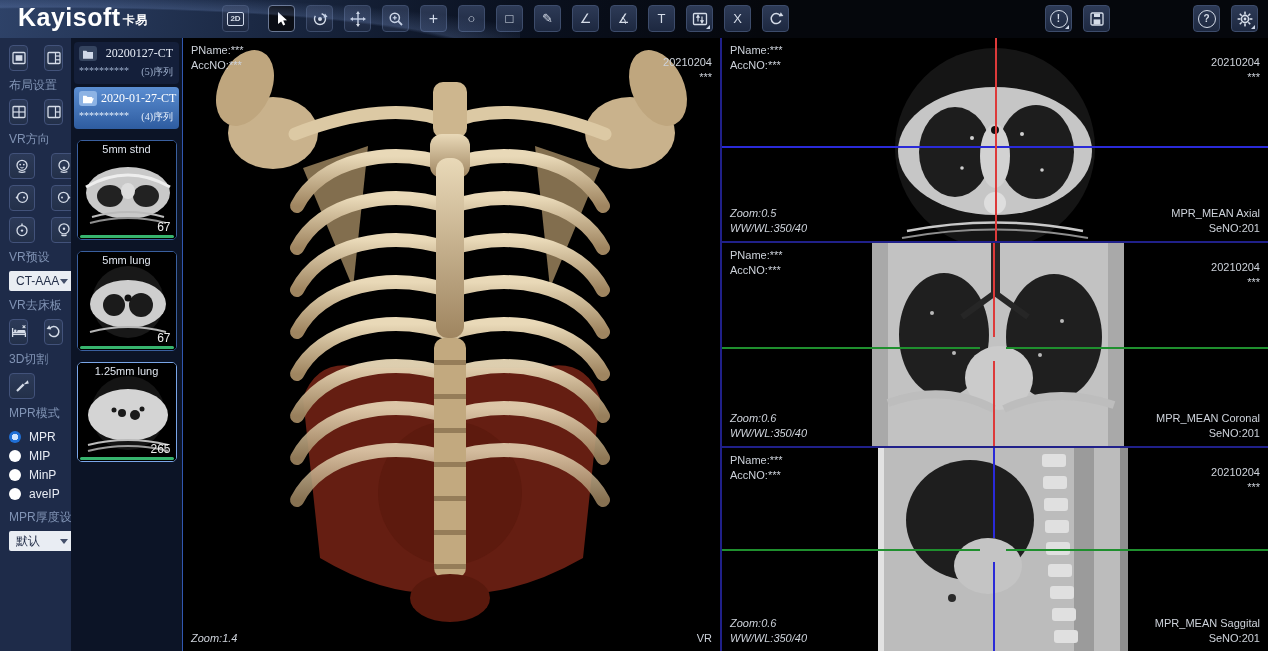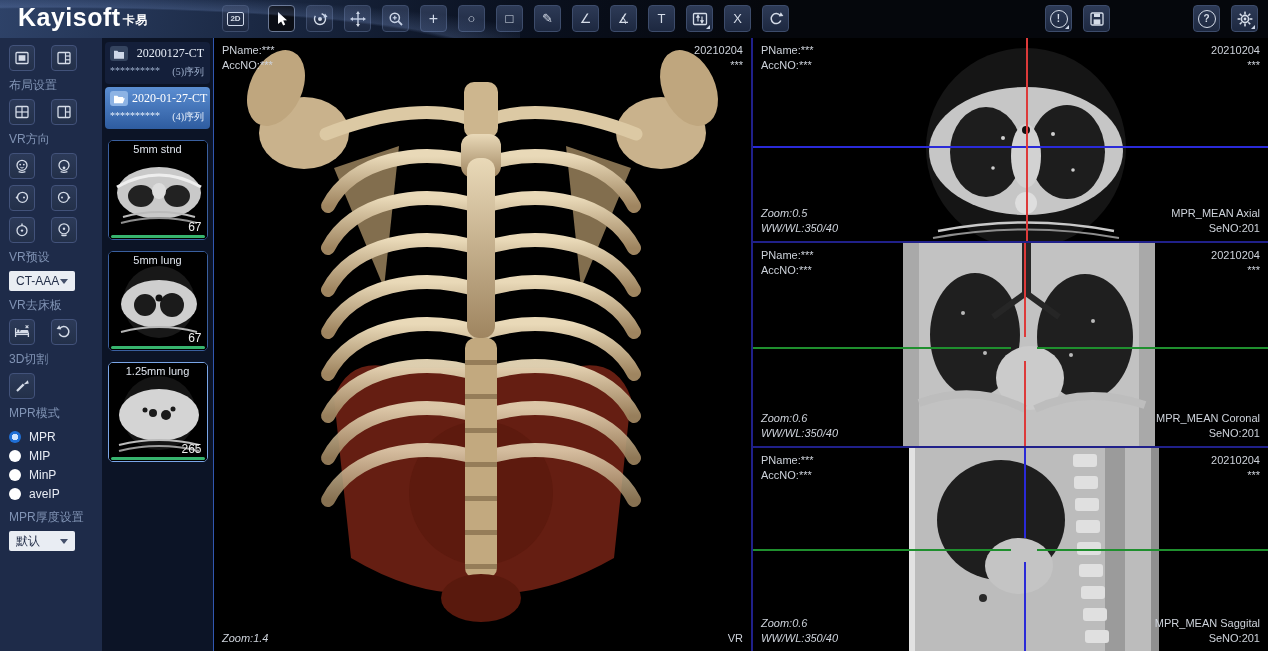--- a/index.html
+++ b/index.html
@@ -26,21 +26,21 @@
     border-left:4px solid transparent;border-bottom:4px solid #cfd8e8;}
   .glyph16{font-size:16px;} .glyph13{font-size:13px;}
   .icon2d{border:1px solid #cfd8e8;border-radius:2px;font-size:8px;font-weight:bold;padding:2px 2px;letter-spacing:0;}
   .icon-circle{width:16px;height:16px;border:1.4px solid #d5dce8;border-radius:50%;display:flex;
     align-items:center;justify-content:center;font-size:10px;font-weight:bold;}
 
   
   .content{position:absolute;left:0;top:38px;width:100%;height:613px;display:flex;}
 
   
-  .sidebar{width:102px;flex:none;box-sizing:border-box;background:#1e2b49;padding:5px 8px 0 9px;}
+  .sidebar{width:71px;flex:none;box-sizing:border-box;background:#1e2b49;padding:5px 8px 0 9px;}
   .btn-row{display:flex;gap:16px;margin:2px 0 3px 0;}
   .sbtn{width:26px;height:26px;box-sizing:border-box;border-radius:4px;border:1px solid #42527a;
     background:linear-gradient(180deg,#2c3a58,#233049);color:#d5dce8;display:flex;align-items:center;
     justify-content:center;padding:0;cursor:pointer;}
   .btn-grid{display:grid;grid-template-columns:26px 26px;gap:6px 16px;margin:2px 0 3px 0;}
   .slabel{font-size:12px;color:#8093b4;margin:6px 0 5px 0;white-space:nowrap;}
   .pill{width:66px;height:20px;box-sizing:border-box;background:#e9edf3;border-radius:2px;color:#25304a;
     font-size:12px;display:flex;align-items:center;justify-content:space-between;padding:0 7px;cursor:pointer;}
   .chev{width:0;height:0;border-left:4px solid transparent;border-right:4px solid transparent;border-top:5px solid #44506b;}
   .radio-row{display:flex;align-items:center;gap:8px;height:19px;color:#e8ecf4;font-size:12px;cursor:pointer;}
@@ -66,21 +66,21 @@
   .t-count{position:absolute;right:5px;bottom:5px;font-size:12px;color:#ececec;}
   .t-bar{position:absolute;left:2px;right:2px;bottom:1px;height:3px;background:#37b46e;border-radius:2px;}
 
   
   .vr{width:537px;flex:none;position:relative;background:#000;border-right:2px solid #20208a;box-sizing:content-box;overflow:hidden;}
   .vr-img{position:absolute;left:0;top:0;}
   .mpr-col{flex:1;display:flex;flex-direction:column;min-width:0;}
   .mpr{flex:1;position:relative;background:#000;border-bottom:2px solid #20208a;overflow:hidden;}
   .mpr:last-child{border-bottom:none;}
   .ov{position:absolute;font-size:11px;color:#cdd2da;line-height:15px;z-index:5;pointer-events:none;}
-  .tl{left:8px;top:5px;} .tr{right:8px;top:5px;text-align:right;}
+  .tl{left:8px;top:5px;} .tr{right:8px;top:17px;text-align:right;}
   .bl{left:8px;bottom:5px;font-style:italic;} .br{right:8px;bottom:5px;text-align:right;}
   .hline,.hseg{position:absolute;height:2px;z-index:4;}
   .vline,.vseg{position:absolute;width:2px;z-index:4;}
   .c-red{background:#dd3a3a;} .c-blue{background:#2a2ad8;} .c-green{background:#1f8f2e;}
 
   
   .rib{fill:none;stroke:url(#boneG);stroke-width:14;stroke-linecap:round;}
   .clav{fill:none;stroke:#dcc9a4;stroke-width:13;stroke-linecap:round;}
   svg{display:block;}
 </style>

